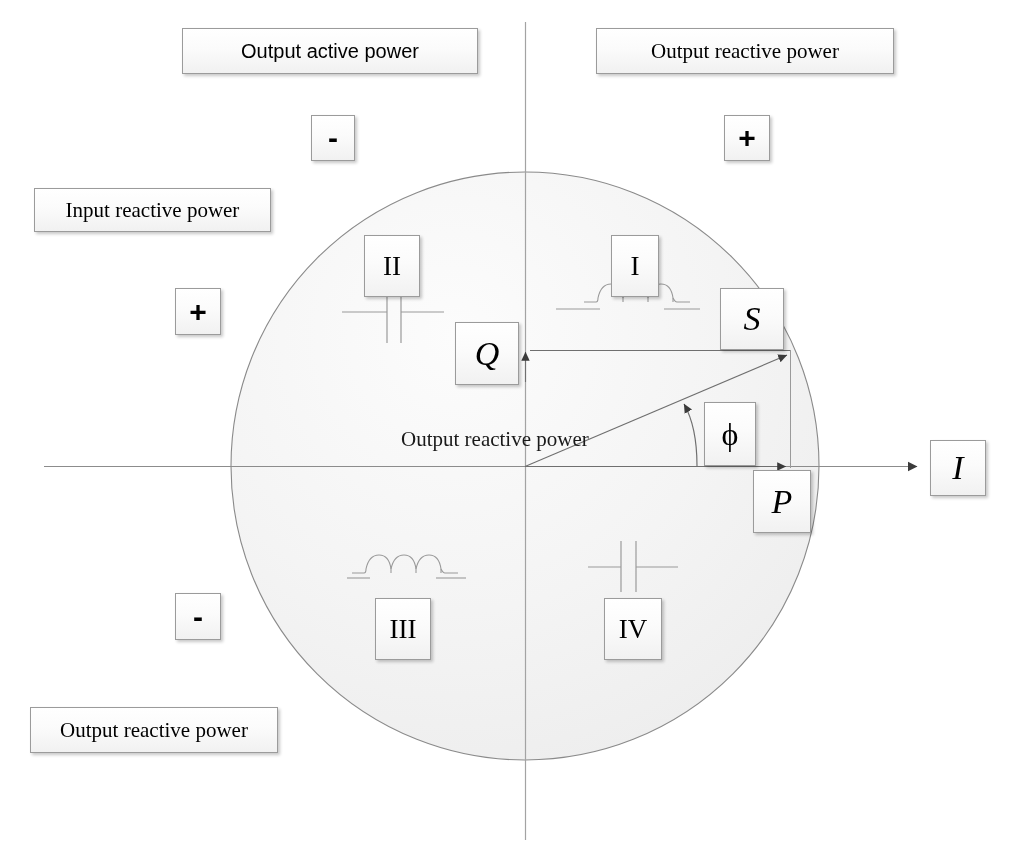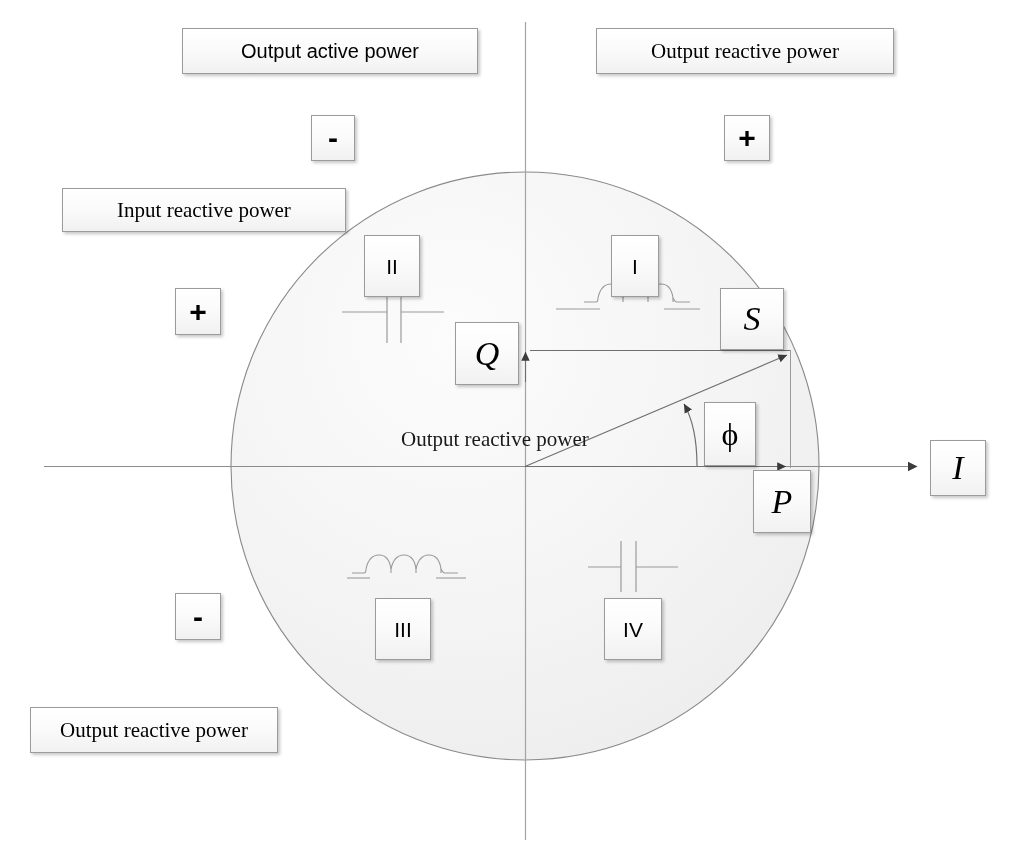--- a/index.html
+++ b/index.html
@@ -54,22 +54,22 @@
 
   
   .sign {
     font-family: "Liberation Sans", sans-serif;
     font-weight: bold;
     font-size: 30px;
   }
 
   
   .quad {
-    font-family: Liberation Sans, sans-serif;
-    font-size: 21px;
+    font-family: Liberation Serif, serif;
+    font-size: 27px;
   }
 
   
   .phasor {
     font-family: "Liberation Serif", serif;
     font-style: italic;
     font-size: 34px;
   }
   .phasor.upright { font-style: normal; font-size: 32px; }
 
@@ -166,21 +166,21 @@
   </svg>
 
   <div class="box caption sans" style="left:182px; top:28px; width:296px; height:46px;">Output active power</div>
 
   <div class="box caption serif" style="left:596px; top:28px; width:298px; height:46px;">Output reactive power</div>
 
   <div class="box sign" style="left:311px; top:115px; width:44px; height:46px;">-</div>
 
   <div class="box sign" style="left:724px; top:115px; width:46px; height:46px;">+</div>
 
-  <div class="box caption serif" style="left:34px; top:188px; width:284px; height:44px;margin-left:28px;">Input reactive power</div>
+  <div class="box caption serif" style="left:34px; top:188px; width:237px; height:44px;">Input reactive power</div>
 
   <div class="box caption serif" style="left:30px; top:707px; width:248px; height:46px;">Output reactive power</div>
 
   <div class="box sign" style="left:175px; top:288px; width:46px; height:47px;">+</div>
 
   <div class="box sign" style="left:175px; top:593px; width:46px; height:47px;">-</div>
 
   <div class="box quad" style="left:364px; top:235px; width:56px; height:62px;">II</div>
 
   <div class="box quad" style="left:611px; top:235px; width:48px; height:62px;">I</div>

